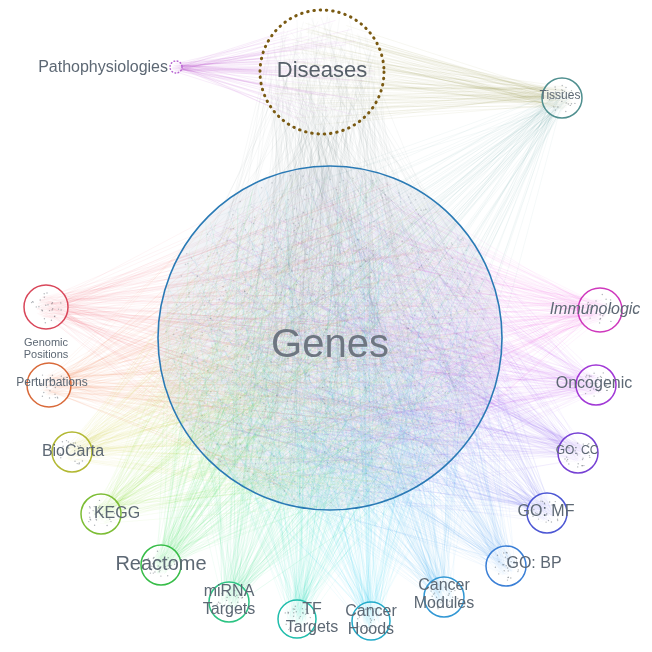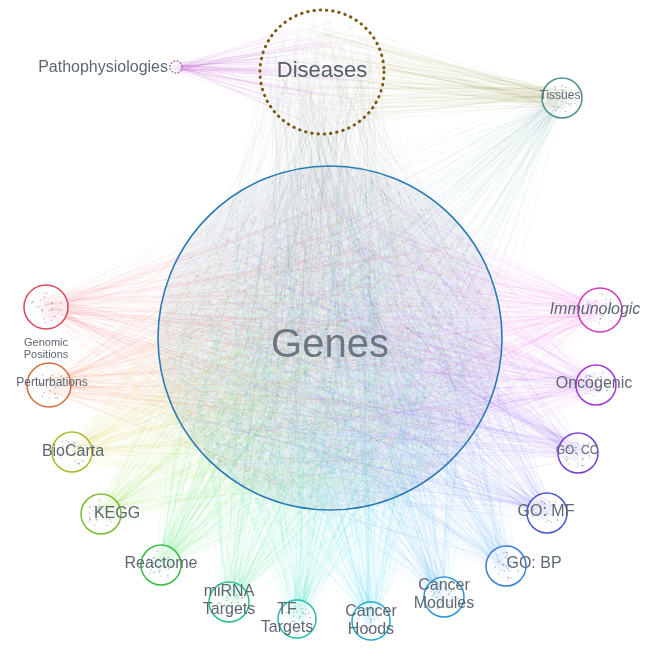--- a/index.html
+++ b/index.html
@@ -3203,24 +3203,24 @@
   <div id="labels">
       <div class="node-label" style="left: 330px; top: 344px; font-size: 40px; color: rgb(110, 118, 129);">Genes</div>
       <div class="node-label" style="left: 322px; top: 70px; font-size: 22px; color: rgb(86, 95, 104);">Diseases</div>
       <div class="node-label align-right" style="left: 168px; top: 67px; font-size: 16px;">Pathophysiologies</div>
       <div class="node-label" style="left: 560px; top: 96px; font-size: 12px;">Tissues</div>
       <div class="node-label" style="left: 46px; top: 304px; font-size: 11px; margin-top: 44px;">Genomic
 Positions</div>
       <div class="node-label" style="left: 52px; top: 383px; font-size: 12px;">Perturbations</div>
       <div class="node-label" style="left: 73px; top: 451px; font-size: 16px;">BioCarta</div>
       <div class="node-label" style="left: 101px; top: 513px; font-size: 16px; margin-left: 16px;">KEGG</div>
-      <div class="node-label" style="left: 161px; top: 563px; font-size: 16px;">Reactome</div>
+      <div class="node-label" style="left: 161px; top: 563px; font-size: 20px;">Reactome</div>
       <div class="node-label" style="left: 229px; top: 600px; font-size: 16px;">miRNA
 Targets</div>
-      <div class="node-label" style="left: 287px; top: 618px; font-size: 16px;">TF
+      <div class="node-label" style="left: 312px; top: 618px; font-size: 16px;">TF
 Targets</div>
       <div class="node-label" style="left: 371px; top: 620px; font-size: 16px;">Cancer
 Hoods</div>
       <div class="node-label" style="left: 444px; top: 594px; font-size: 16px;">Cancer
 Modules</div>
       <div class="node-label" style="left: 534px; top: 563px; font-size: 16px;">GO: BP</div>
       <div class="node-label" style="left: 546px; top: 511px; font-size: 16px; text-align: right;">GO: MF</div>
       <div class="node-label" style="left: 577px; top: 451px; font-size: 12px;">GO: CC</div>
       <div class="node-label" style="left: 594px; top: 383px; font-size: 16px;">Oncogenic</div>
       <div class="node-label" style="left: 595px; top: 309px; font-size: 16px; font-style: italic;">Immunologic</div>

